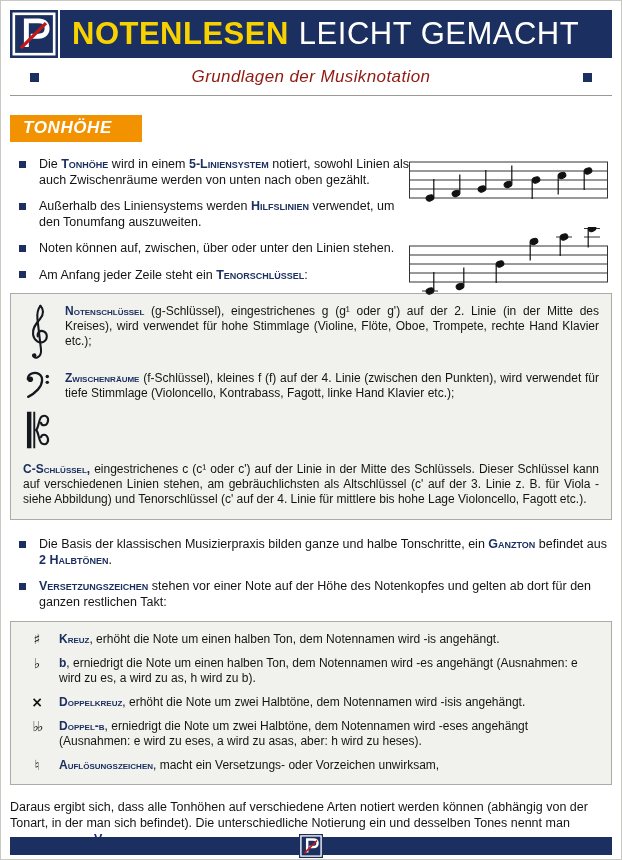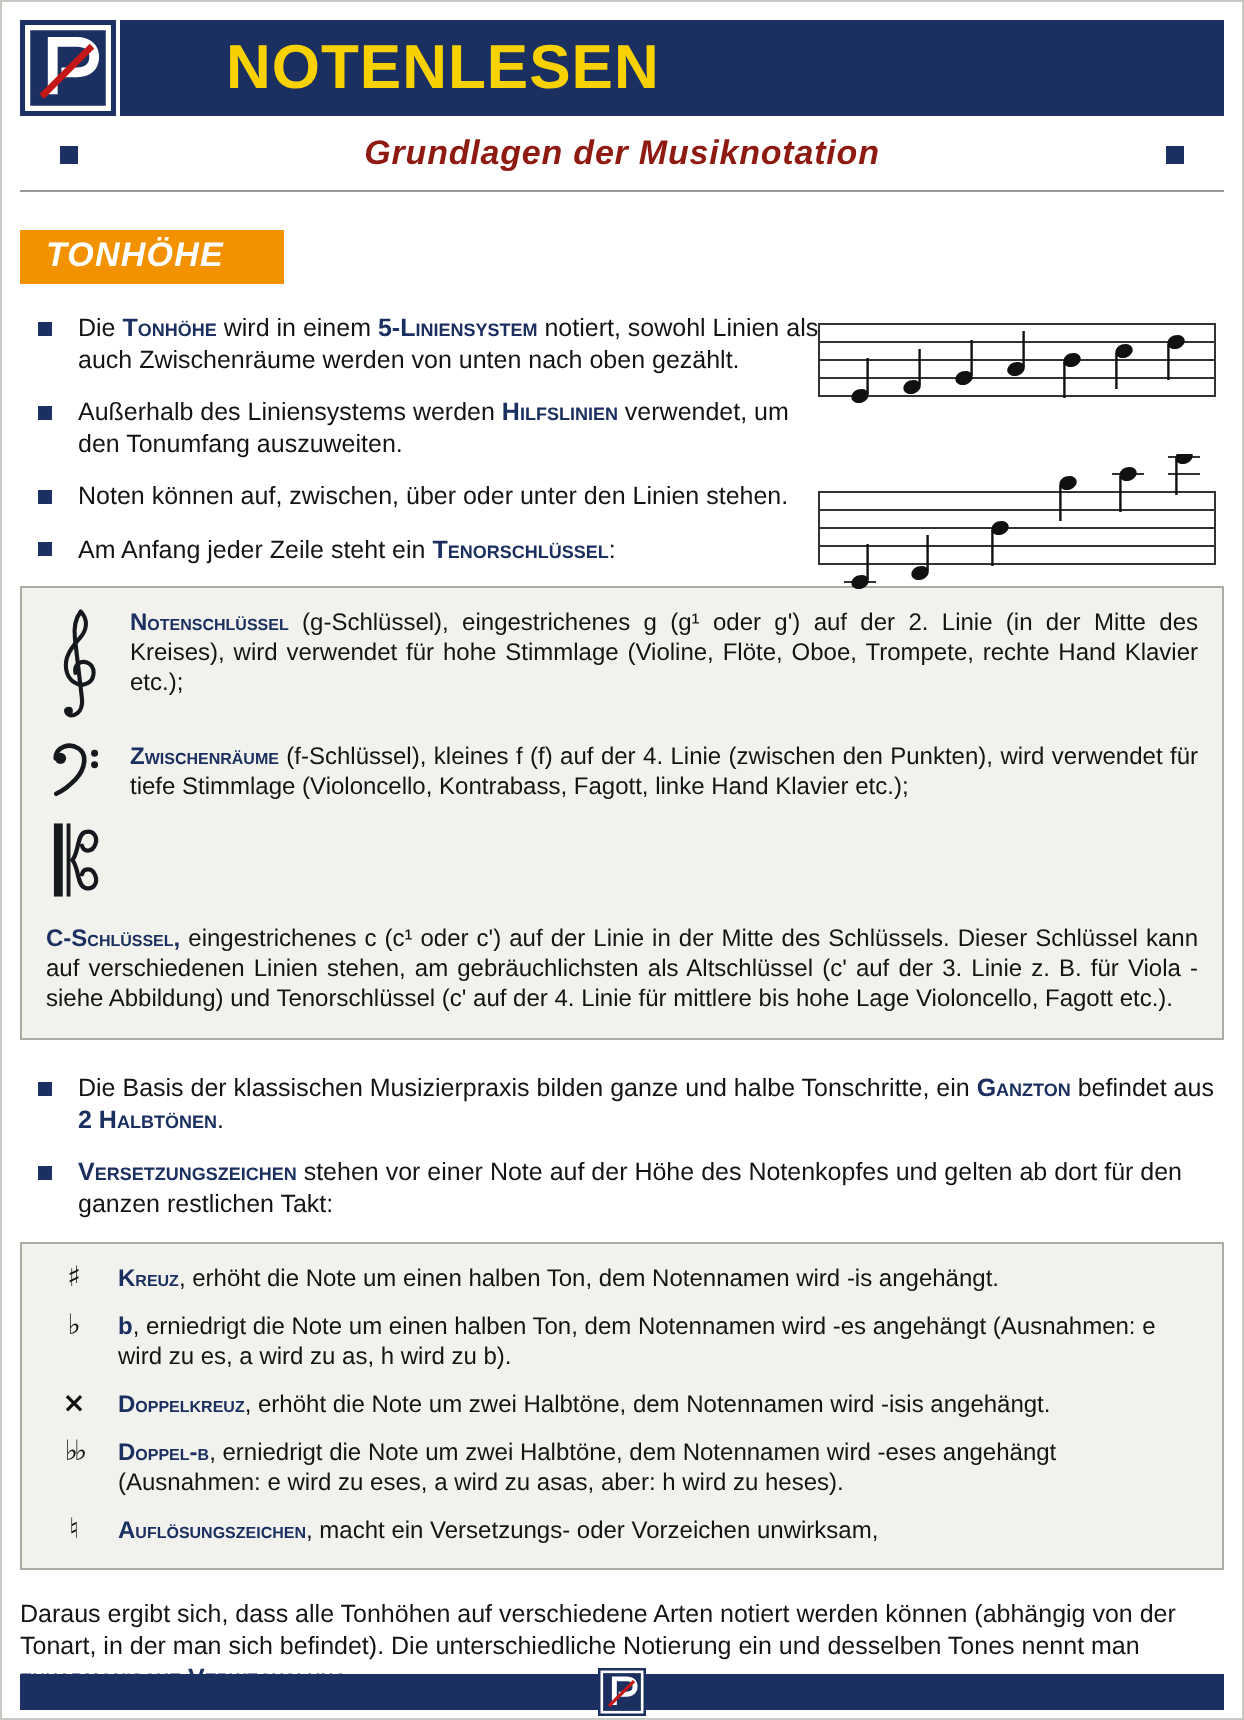--- a/index.html
+++ b/index.html
@@ -4,28 +4,28 @@
 <style>
   html,body{margin:0;padding:0;}
   body{width:622px;height:860px;background:#e8e8e6;font-family:"Liberation Sans",sans-serif;color:#141414;}
   .page{position:relative;width:620px;height:858px;background:#fff;border:1px solid #c9c9c3;overflow:hidden;}
 
   
   .topbar{margin:9px 9px 0 9px;height:48px;background:#1b3060;display:flex;align-items:center;}
   .logo-wrap{width:48px;height:48px;flex:0 0 auto;}
   .logo-svg{width:48px;height:48px;display:block;}
   .hdr-divider{width:2px;height:48px;background:#fff;margin-right:12px;}
-  .titles{display:flex;align-items:baseline;gap:10px;white-space:nowrap;margin-left:41px;}
+  .titles{display:flex;align-items:baseline;gap:10px;white-space:nowrap;}
   .t-main{color:#f8d200;font-size:31px;font-weight:bold;letter-spacing:.5px;}
   .t-rest{color:#ffffff;font-size:31px;font-weight:normal;letter-spacing:.5px;}
 
   
   .subtitle-row{margin:8px 9px 0 9px;display:flex;align-items:center;padding:0 20px;height:22px;}
   .deco-sq{width:9px;height:9px;background:#1b3060;flex:0 0 auto;}
-  .subtitle{flex:1;text-align:center;color:#8e1a12;font-size:17px;font-weight:bold;font-style:italic;letter-spacing:.4px;margin:0;}
+  .subtitle{flex:1;text-align:center;color:#8e1a12;font-size:17px;font-weight:normal;font-style:italic;letter-spacing:.4px;margin:0;}
   .rule{margin:7px 9px 0 9px;height:1px;background:#9a9a94;}
 
   
   .badge{display:inline-block;margin:19px 0 0 9px;background:#f29200;color:#fff;font-size:17px;font-weight:bold;font-style:italic;letter-spacing:.6px;padding:3px 30px 4px 13px;}
 
   
   .bullets{list-style:none;margin:0;padding:0;}
   .bullets li{position:relative;padding-left:29px;margin-bottom:11px;font-size:12.5px;line-height:15.5px;}
   .bl-sq{position:absolute;left:9px;top:3.5px;width:7px;height:7px;background:#1b3060;}
   .sc{font-variant:small-caps;font-weight:bold;color:#1b3060;}
@@ -101,20 +101,21 @@
 
   <header class="topbar">
     <div class="logo-wrap">
       <svg class="logo-svg">
           <use href="#logo-p"></use>
         </svg>
     </div>
     <div class="hdr-divider"></div>
     <div class="titles">
       <span class="t-main">NOTENLESEN</span>
+      <span class="t-rest">LEICHT GEMACHT</span>
     </div>
   </header>
 
   <div class="subtitle-row">
     <span class="deco-sq"></span>
     <h2 class="subtitle">Grundlagen der Musiknotation</h2>
     <span class="deco-sq"></span>
   </div>
   <div class="rule"></div>
 

